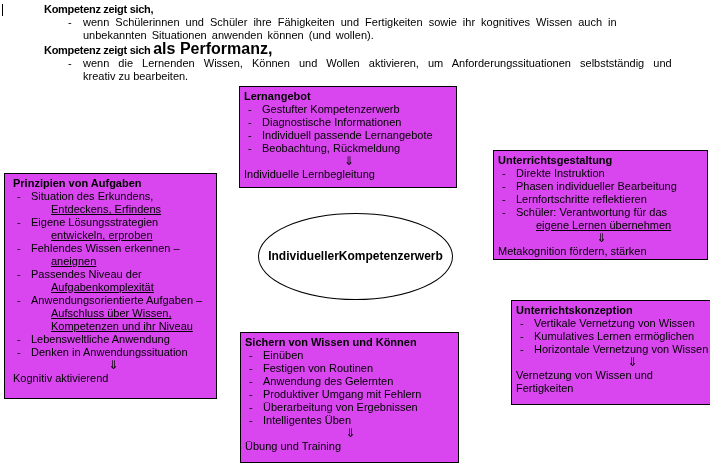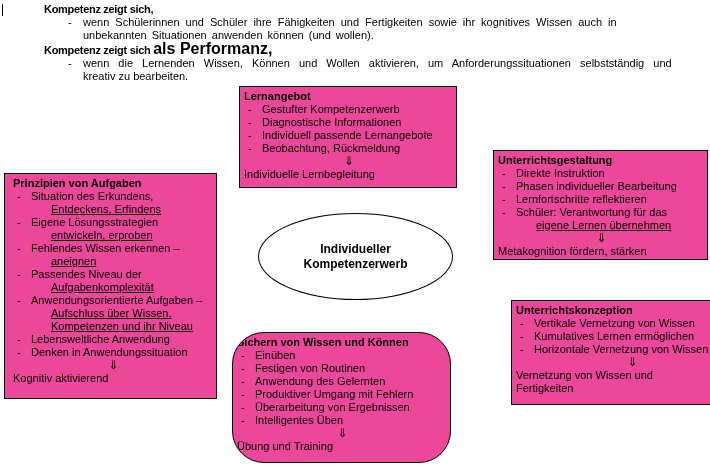--- a/index.html
+++ b/index.html
@@ -33,51 +33,51 @@
   .intro-bullet .dash { flex: none; margin-left: 24px; width: 15px; }
   .intro-cont { padding-left: 39px; white-space: nowrap; }
   .spread1 { word-spacing: 3px; }
   .spread1b { word-spacing: 2px; }
   .spread2 { word-spacing: 6px; }
 
   
   .box {
     position: absolute;
     border: 1px solid #000000;
-    background: #ec4899;
+    background: #d946ef;
     box-sizing: border-box;
     padding: 3px 2px 3px 4px;
     overflow: hidden;
   }
   #box-lernangebot { left: 239px; top: 86px;  width: 218px; height: 102px; }
   #box-prinzipien  { left: 4px;   top: 173px; width: 213px; height: 226px; padding-left: 8px; }
   #box-gestaltung  { left: 493px; top: 150px; width: 215px; height: 110px; }
   #box-konzeption  { left: 493px; top: 300px; width: 241px; height: 105px; margin-left: 18px; }
-  #box-sichern     { left: 232px; top: 332px; width: 219px; height: 131px; border-radius: 32px; }
+  #box-sichern     { left: 240px; top: 332px; width: 219px; height: 131px; }
 
   .box-title { font-weight: bold; white-space: nowrap; }
   .item { display: flex; white-space: nowrap; }
   .item .dash { flex: none; margin-left: 4px; width: 14px; }
   .item .itx { white-space: nowrap; }
   .cont { padding-left: 38px; white-space: nowrap; text-decoration: underline; }
   .arrow { text-align: center; font-size: 12px; line-height: 13px; }
   .box-footer { white-space: nowrap; }
 
   
   .ellipse {
     position: absolute;
     left: 258px;
     top: 213px;
     width: 195px;
     height: 87px;
     border: 1px solid #000000;
     border-radius: 50%;
     box-sizing: border-box;
     display: flex;
-    flex-direction: column;
+    flex-direction: row;
     align-items: center;
     justify-content: center;
     text-align: center;
     font-weight: bold;
     font-size: 12px;
     line-height: 15px;
     background: #ffffff;
   }
 </style>
 </head>

